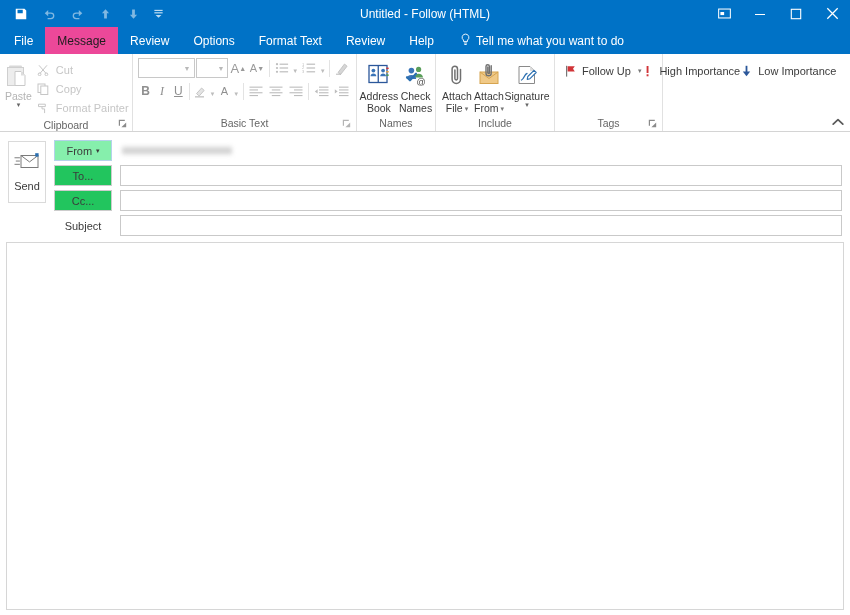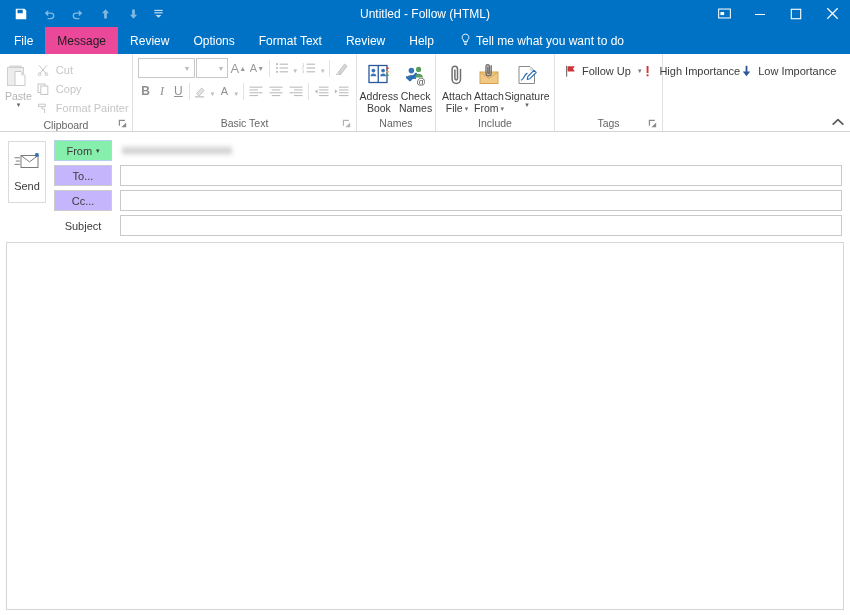--- a/index.html
+++ b/index.html
@@ -209,21 +209,21 @@
     padding: 6px 0;
     height: 62px;
     margin-top: 1px;
   }
   .send-box .lbl { font-size: 11px; color: #3b3b3b; margin-top: 5px; }
   .fields { flex: 1; display: flex; flex-direction: column; gap: 4px; }
   .frow { display: flex; align-items: center; gap: 8px; height: 21px; }
   .fbtn {
     width: 58px; height: 21px;
     border: 1px solid #cccccc;
-    background: #c4b5fd;
+    background: #22c55e;
     font-size: 11px;
     color: #3b3b3b;
     display: flex; align-items: center; justify-content: center;
     gap: 4px;
   }
   .fbtn.from {
     background: #86efac;
     border-color: #b4d2ea;
   }
   .fbtn .caret { font-size: 7px; }

